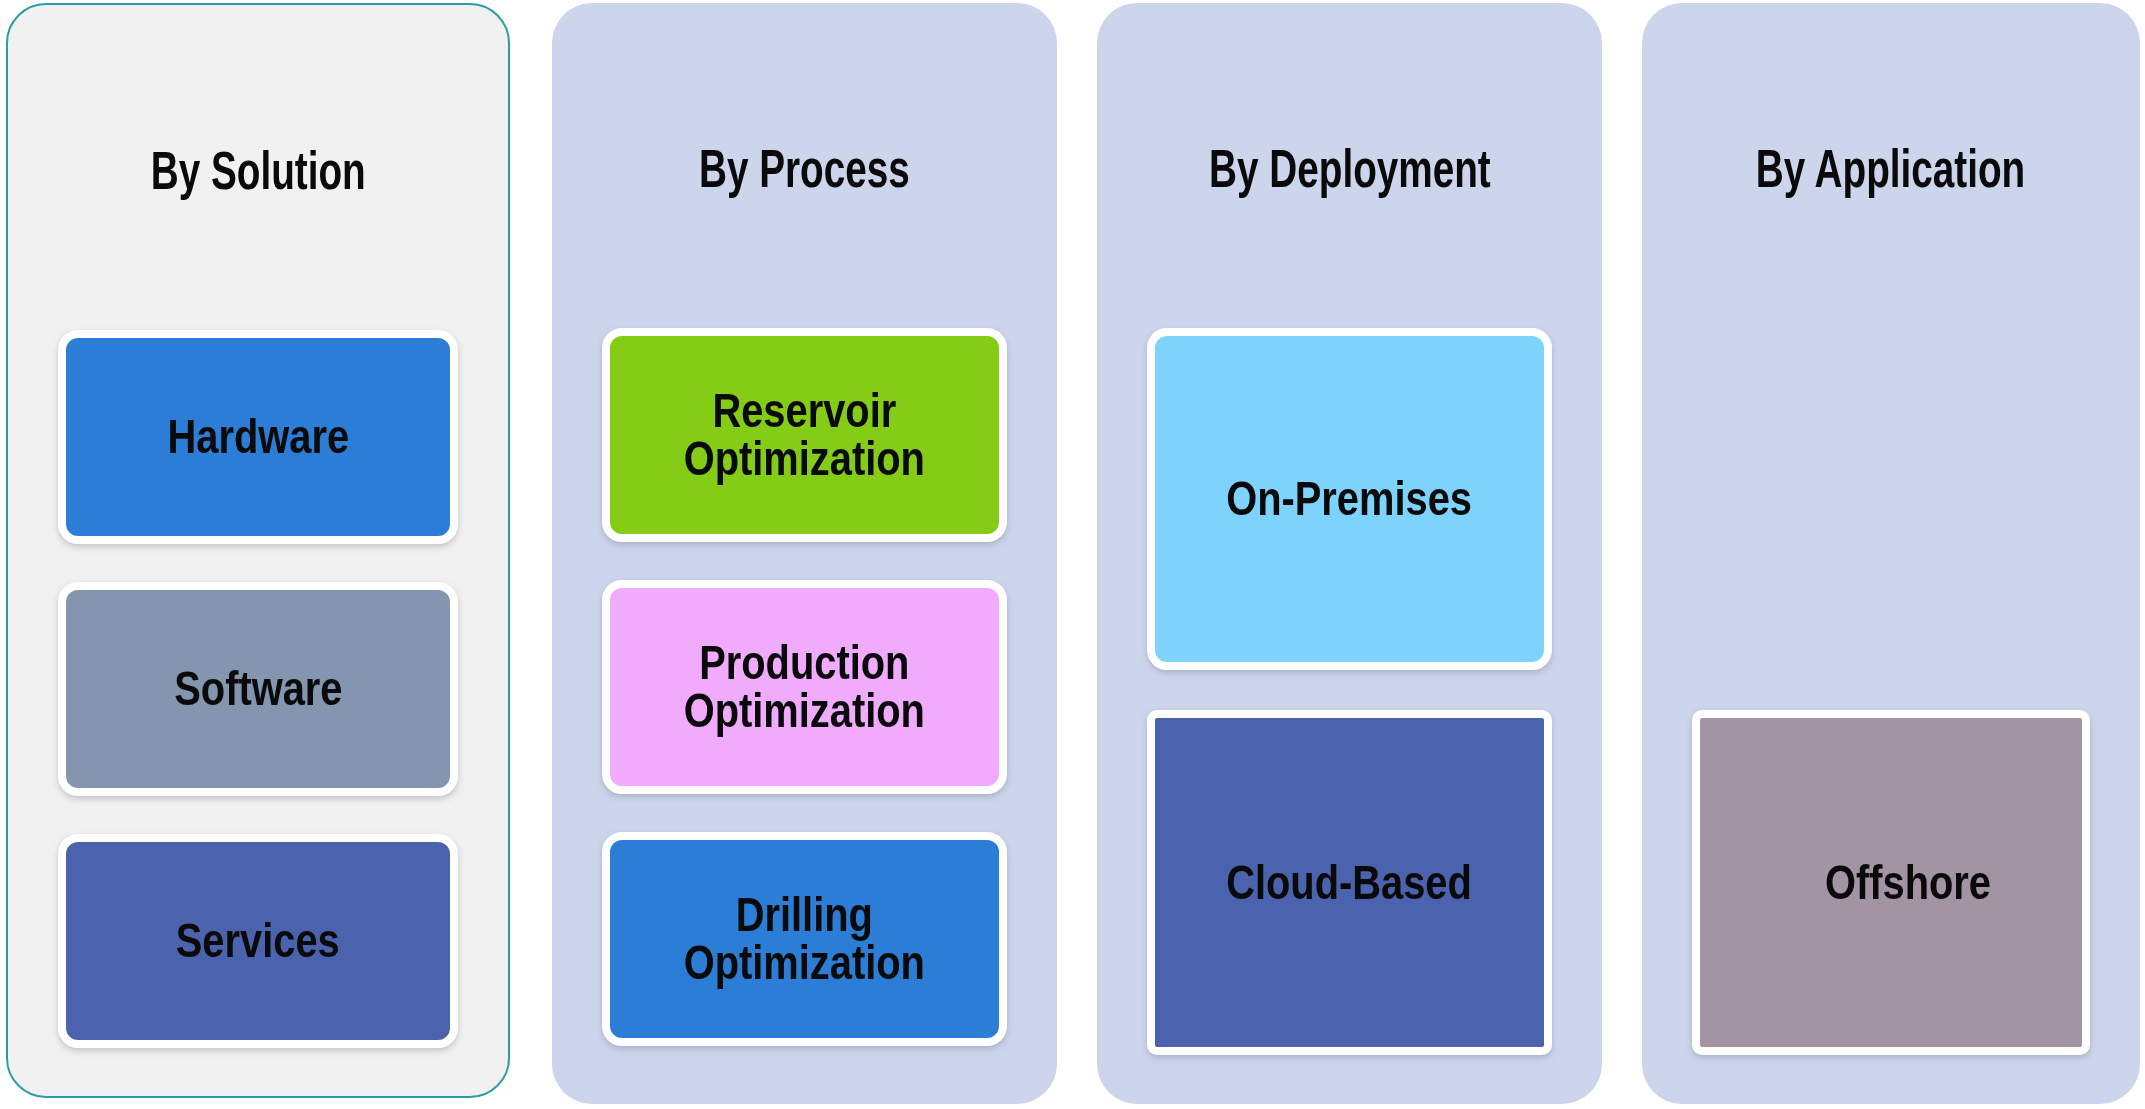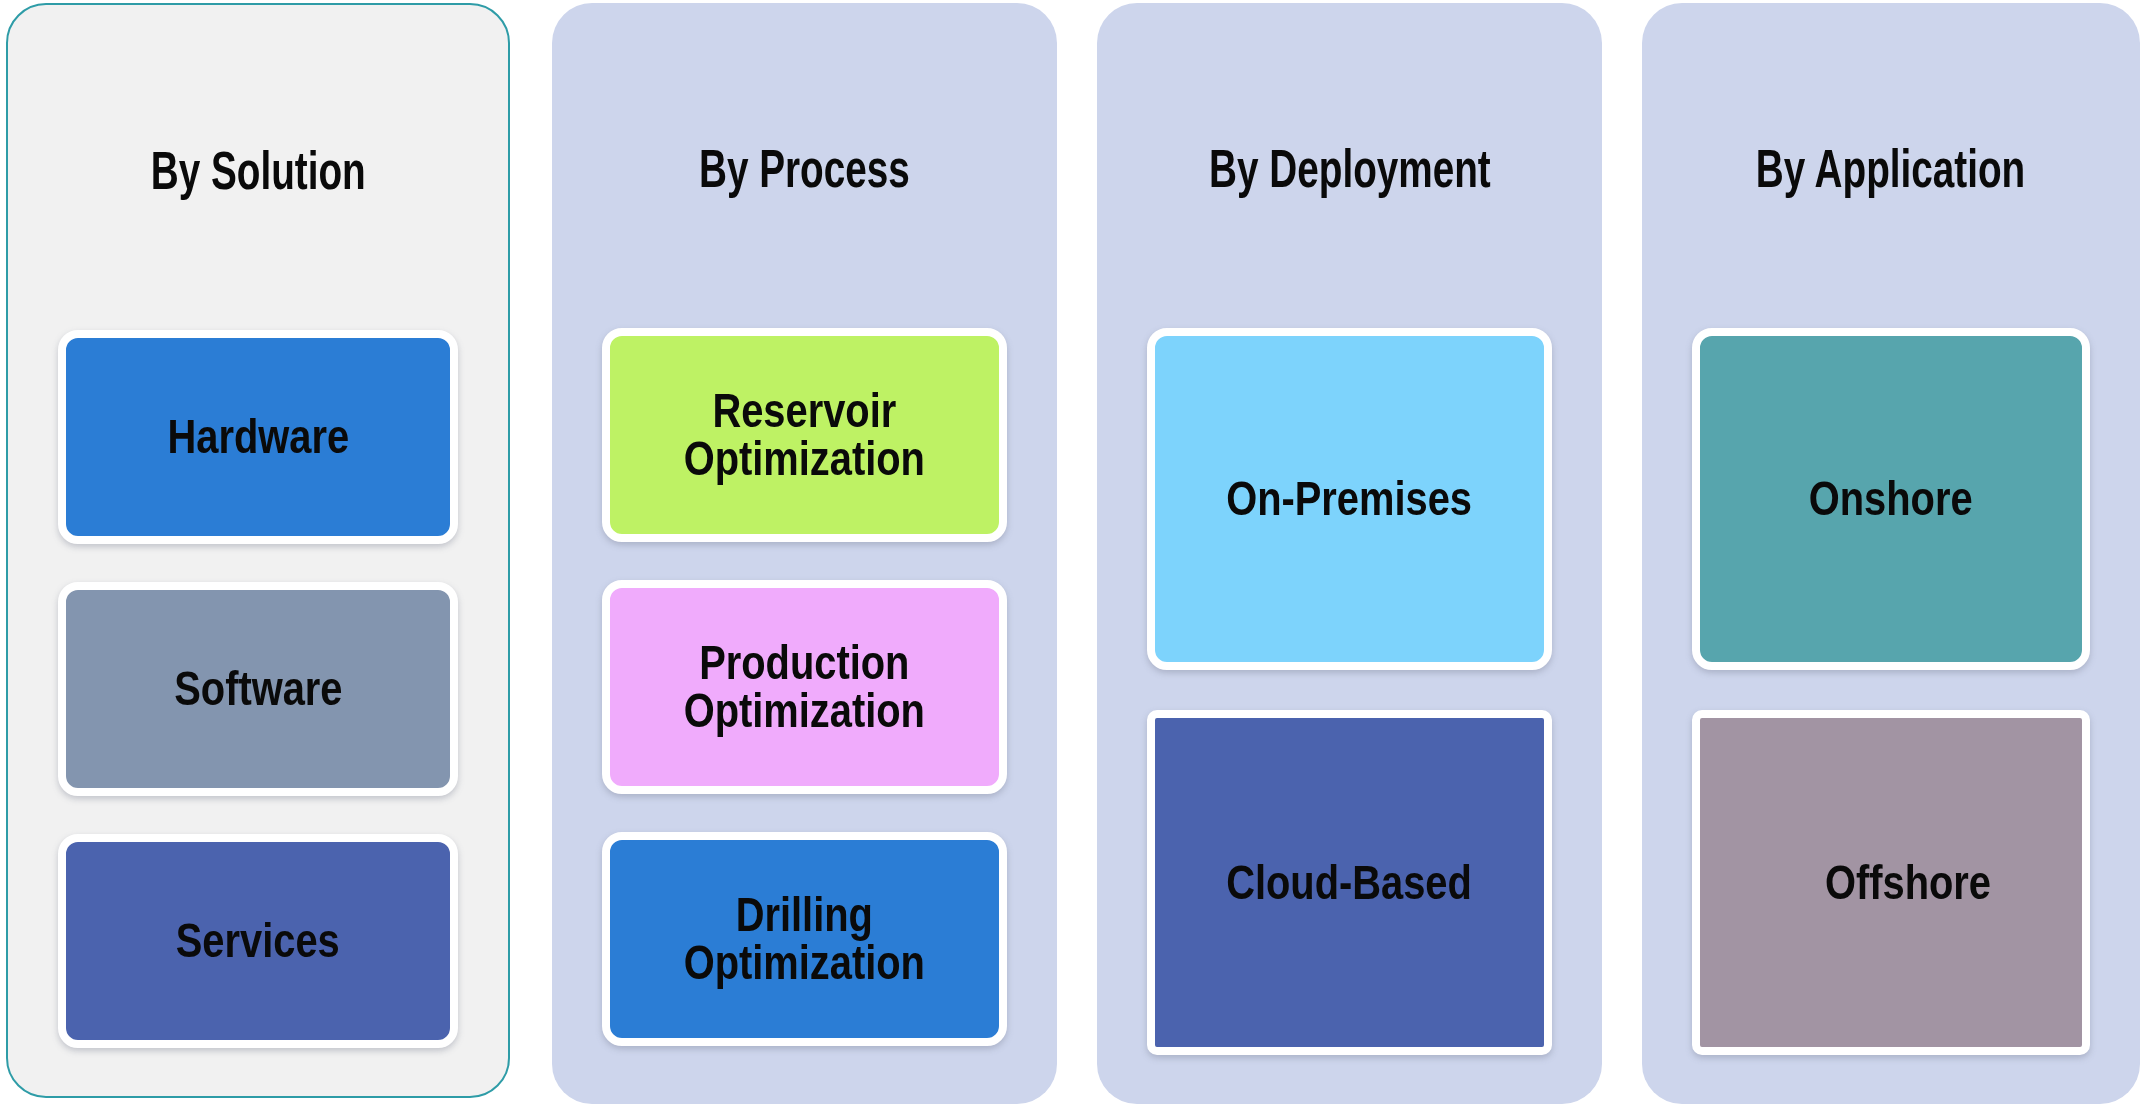--- a/index.html
+++ b/index.html
@@ -35,21 +35,21 @@
     <div class="box r3b" style="background: rgb(131, 149, 175);">
       <span class="tx label">Software</span>
     </div>
     <div class="box r3c" style="background: rgb(75, 99, 174);">
       <span class="tx label">Services</span>
     </div>
   </section>
 
   <section class="column col2" style="background: rgb(205, 213, 236); text-decoration: underline;">
     <h2 class="header"><span class="tx">By Process</span></h2>
-    <div class="box r3a" style="background: #bef264;">
+    <div class="box r3a" style="background: #84cc16;">
       <span class="tx label">Reservoir
 Optimization</span>
     </div>
     <div class="box r3b" style="background: #f0abfc;">
       <span class="tx label">Production
 Optimization</span>
     </div>
     <div class="box r3c" style="background: rgb(43, 125, 213);">
       <span class="tx label">Drilling
 Optimization</span>
@@ -61,21 +61,18 @@
     <div class="box r2a" style="background: #7dd3fc;">
       <span class="tx label">On-Premises</span>
     </div>
     <div class="box r2b" style="background: rgb(75, 99, 174);">
       <span class="tx label">Cloud-Based</span>
     </div>
   </section>
 
   <section class="column col4" style="background: rgb(205, 213, 236);">
     <h2 class="header"><span class="tx">By Application</span></h2>
-    <div class="box r2a" style="background: rgb(87, 165, 173);">
-      <span class="tx label">Onshore</span>
-    </div>
     <div class="box r2b" style="background: rgb(162, 148, 163); padding-left: 34px;">
       <span class="tx label">Offshore</span>
     </div>
   </section>
 
 </div>
 
 </body></html>

